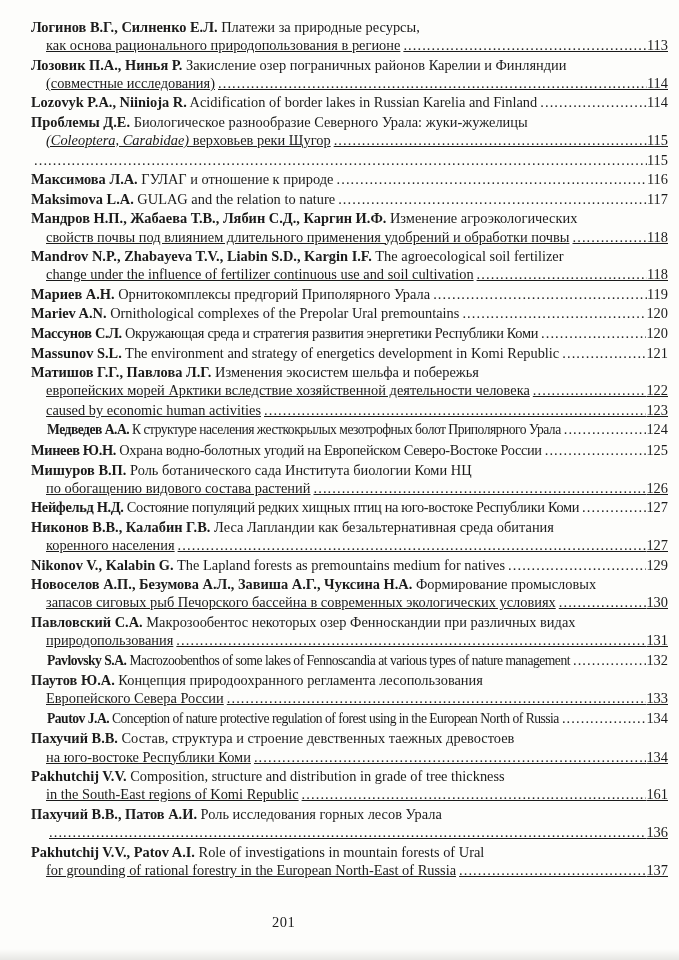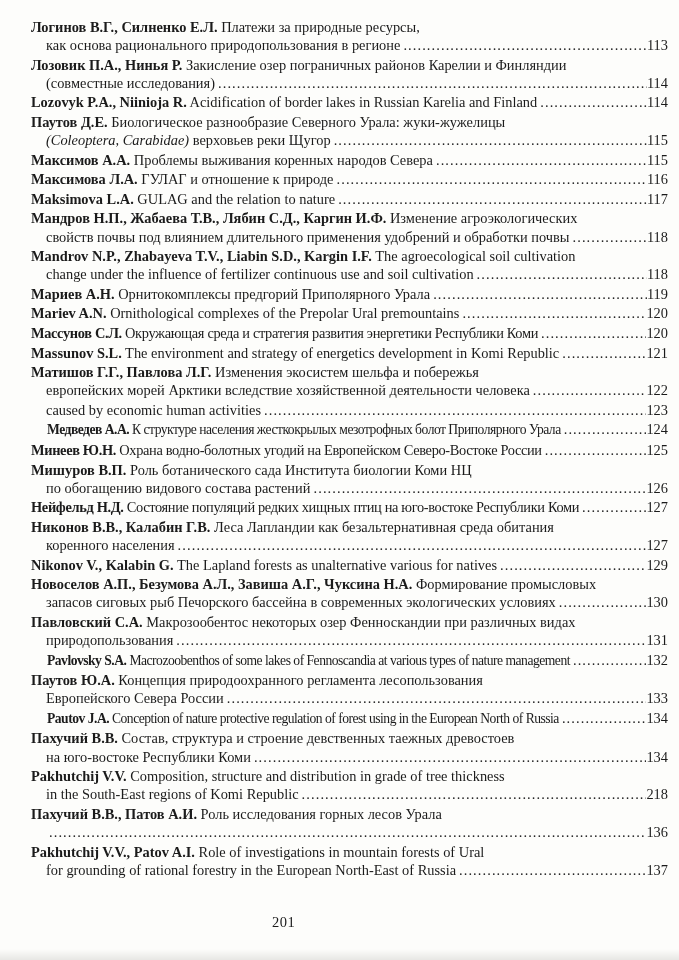--- a/index.html
+++ b/index.html
@@ -17,21 +17,21 @@
     position:absolute;left:0;right:0;bottom:0;height:11px;
     background:linear-gradient(#fdfdfb,#e7e7e4);
     pointer-events:none;
   }
   .toc{
     position:absolute;
     left:31px;right:27px;top:18px;
   }
   .entry{margin:0 0 1.5px 0;font-size:14.4px;line-height:18.1px;}
   .line{white-space:nowrap;overflow:hidden;}
-  .cont{padding-left:15px;}
+  .cont{padding-left:15px;text-decoration:underline;}
   .lline{display:flex;align-items:baseline;}
   .txt{white-space:nowrap;flex:0 0 auto;}
   .snug .txt{letter-spacing:-0.35px;font-family:Liberation Serif, serif;}
   .condensed .txt{font-size:13.6px;letter-spacing:-0.5px;margin-left:16px;}
   .bd{font-weight:bold;}
   .it{font-style:italic;}
   .dots{
     flex:1 1 auto;min-width:6px;
     overflow:hidden;white-space:nowrap;
     letter-spacing:1.1px;
@@ -66,30 +66,29 @@
         </div>
       </div>
       <div class="entry">
         <div class="line lline">
           <span class="txt"><span class="bd">Lozovyk P.A., Niinioja R.</span><span> Acidification of border lakes in Russian Karelia and Finland</span></span>
           <span class="dots">....................................................................................................................................................................................................................................................................</span>
           <span class="pg">114</span>
         </div>
       </div>
       <div class="entry">
-        <div class="line"><span class="txt"><span class="bd">Паутов Д.Е.</span><span> Биологическое разнообразие Северного Урала: жуки-жужелицы</span></span></div>
+        <div class="line"><span class="txt"><span class="bd">Проблемы Д.Е.</span><span> Биологическое разнообразие Северного Урала: жуки-жужелицы</span></span></div>
         <div class="line cont lline">
           <span class="txt"><span class="it">(Coleoptera, Carabidae)</span><span> верховьев реки Щугор</span></span>
           <span class="dots">....................................................................................................................................................................................................................................................................</span>
           <span class="pg">115</span>
         </div>
       </div>
       <div class="entry">
         <div class="line lline">
-          <span class="txt"><span class="bd">Максимов А.А.</span><span> Проблемы выживания коренных народов Севера</span></span>
           <span class="dots">....................................................................................................................................................................................................................................................................</span>
           <span class="pg">115</span>
         </div>
       </div>
       <div class="entry">
         <div class="line lline">
           <span class="txt"><span class="bd">Максимова Л.А.</span><span> ГУЛАГ и отношение к природе</span></span>
           <span class="dots">....................................................................................................................................................................................................................................................................</span>
           <span class="pg">116</span>
         </div>
@@ -103,21 +102,21 @@
       </div>
       <div class="entry">
         <div class="line"><span class="txt"><span class="bd">Мандров Н.П., Жабаева Т.В., Лябин С.Д., Каргин И.Ф.</span><span> Изменение агроэкологических</span></span></div>
         <div class="line cont lline">
           <span class="txt"><span>свойств почвы под влиянием длительного применения удобрений и обработки почвы</span></span>
           <span class="dots">....................................................................................................................................................................................................................................................................</span>
           <span class="pg">118</span>
         </div>
       </div>
       <div class="entry">
-        <div class="line"><span class="txt"><span class="bd">Mandrov N.P., Zhabayeva T.V., Liabin S.D., Kargin I.F.</span><span> The agroecological soil cultivation</span></span></div>
+        <div class="line"><span class="txt"><span class="bd">Mandrov N.P., Zhabayeva T.V., Liabin S.D., Kargin I.F.</span><span> The agroecological soil fertilizer</span></span></div>
         <div class="line cont lline">
           <span class="txt"><span>change under the influence of fertilizer continuous use and soil cultivation</span></span>
           <span class="dots">....................................................................................................................................................................................................................................................................</span>
           <span class="pg">118</span>
         </div>
       </div>
       <div class="entry">
         <div class="line lline">
           <span class="txt"><span class="bd">Мариев А.Н.</span><span> Орнитокомплексы предгорий Приполярного Урала</span></span>
           <span class="dots">....................................................................................................................................................................................................................................................................</span>
@@ -192,21 +191,21 @@
       <div class="entry">
         <div class="line"><span class="txt"><span class="bd">Никонов В.В., Калабин Г.В.</span><span> Леса Лапландии как безальтернативная среда обитания</span></span></div>
         <div class="line cont lline">
           <span class="txt"><span>коренного населения</span></span>
           <span class="dots">....................................................................................................................................................................................................................................................................</span>
           <span class="pg">127</span>
         </div>
       </div>
       <div class="entry">
         <div class="line lline">
-          <span class="txt"><span class="bd">Nikonov V., Kalabin G.</span><span> The Lapland forests as unalternative various for natives</span></span>
+          <span class="txt"><span class="bd">Nikonov V., Kalabin G.</span><span> The Lapland forests as premountains medium for natives</span></span>
           <span class="dots">....................................................................................................................................................................................................................................................................</span>
           <span class="pg">129</span>
         </div>
       </div>
       <div class="entry">
         <div class="line"><span class="txt"><span class="bd">Новоселов А.П., Безумова А.Л., Завиша А.Г., Чуксина Н.А.</span><span> Формирование промысловых</span></span></div>
         <div class="line cont lline">
           <span class="txt"><span>запасов сиговых рыб Печорского бассейна в современных экологических условиях</span></span>
           <span class="dots">....................................................................................................................................................................................................................................................................</span>
           <span class="pg">130</span>
@@ -248,21 +247,21 @@
           <span class="txt"><span>на юго-востоке Республики Коми</span></span>
           <span class="dots">....................................................................................................................................................................................................................................................................</span>
           <span class="pg">134</span>
         </div>
       </div>
       <div class="entry">
         <div class="line"><span class="txt"><span class="bd">Pakhutchij V.V.</span><span> Composition, structure and distribution in grade of tree thickness</span></span></div>
         <div class="line cont lline">
           <span class="txt"><span>in the South-East regions of Komi Republic</span></span>
           <span class="dots">....................................................................................................................................................................................................................................................................</span>
-          <span class="pg">218</span>
+          <span class="pg">161</span>
         </div>
       </div>
       <div class="entry">
         <div class="line"><span class="txt"><span class="bd">Пахучий В.В., Патов А.И.</span><span> Роль исследования горных лесов Урала</span></span></div>
         <div class="line cont lline">
           <span class="dots">....................................................................................................................................................................................................................................................................</span>
           <span class="pg">136</span>
         </div>
       </div>
       <div class="entry">

